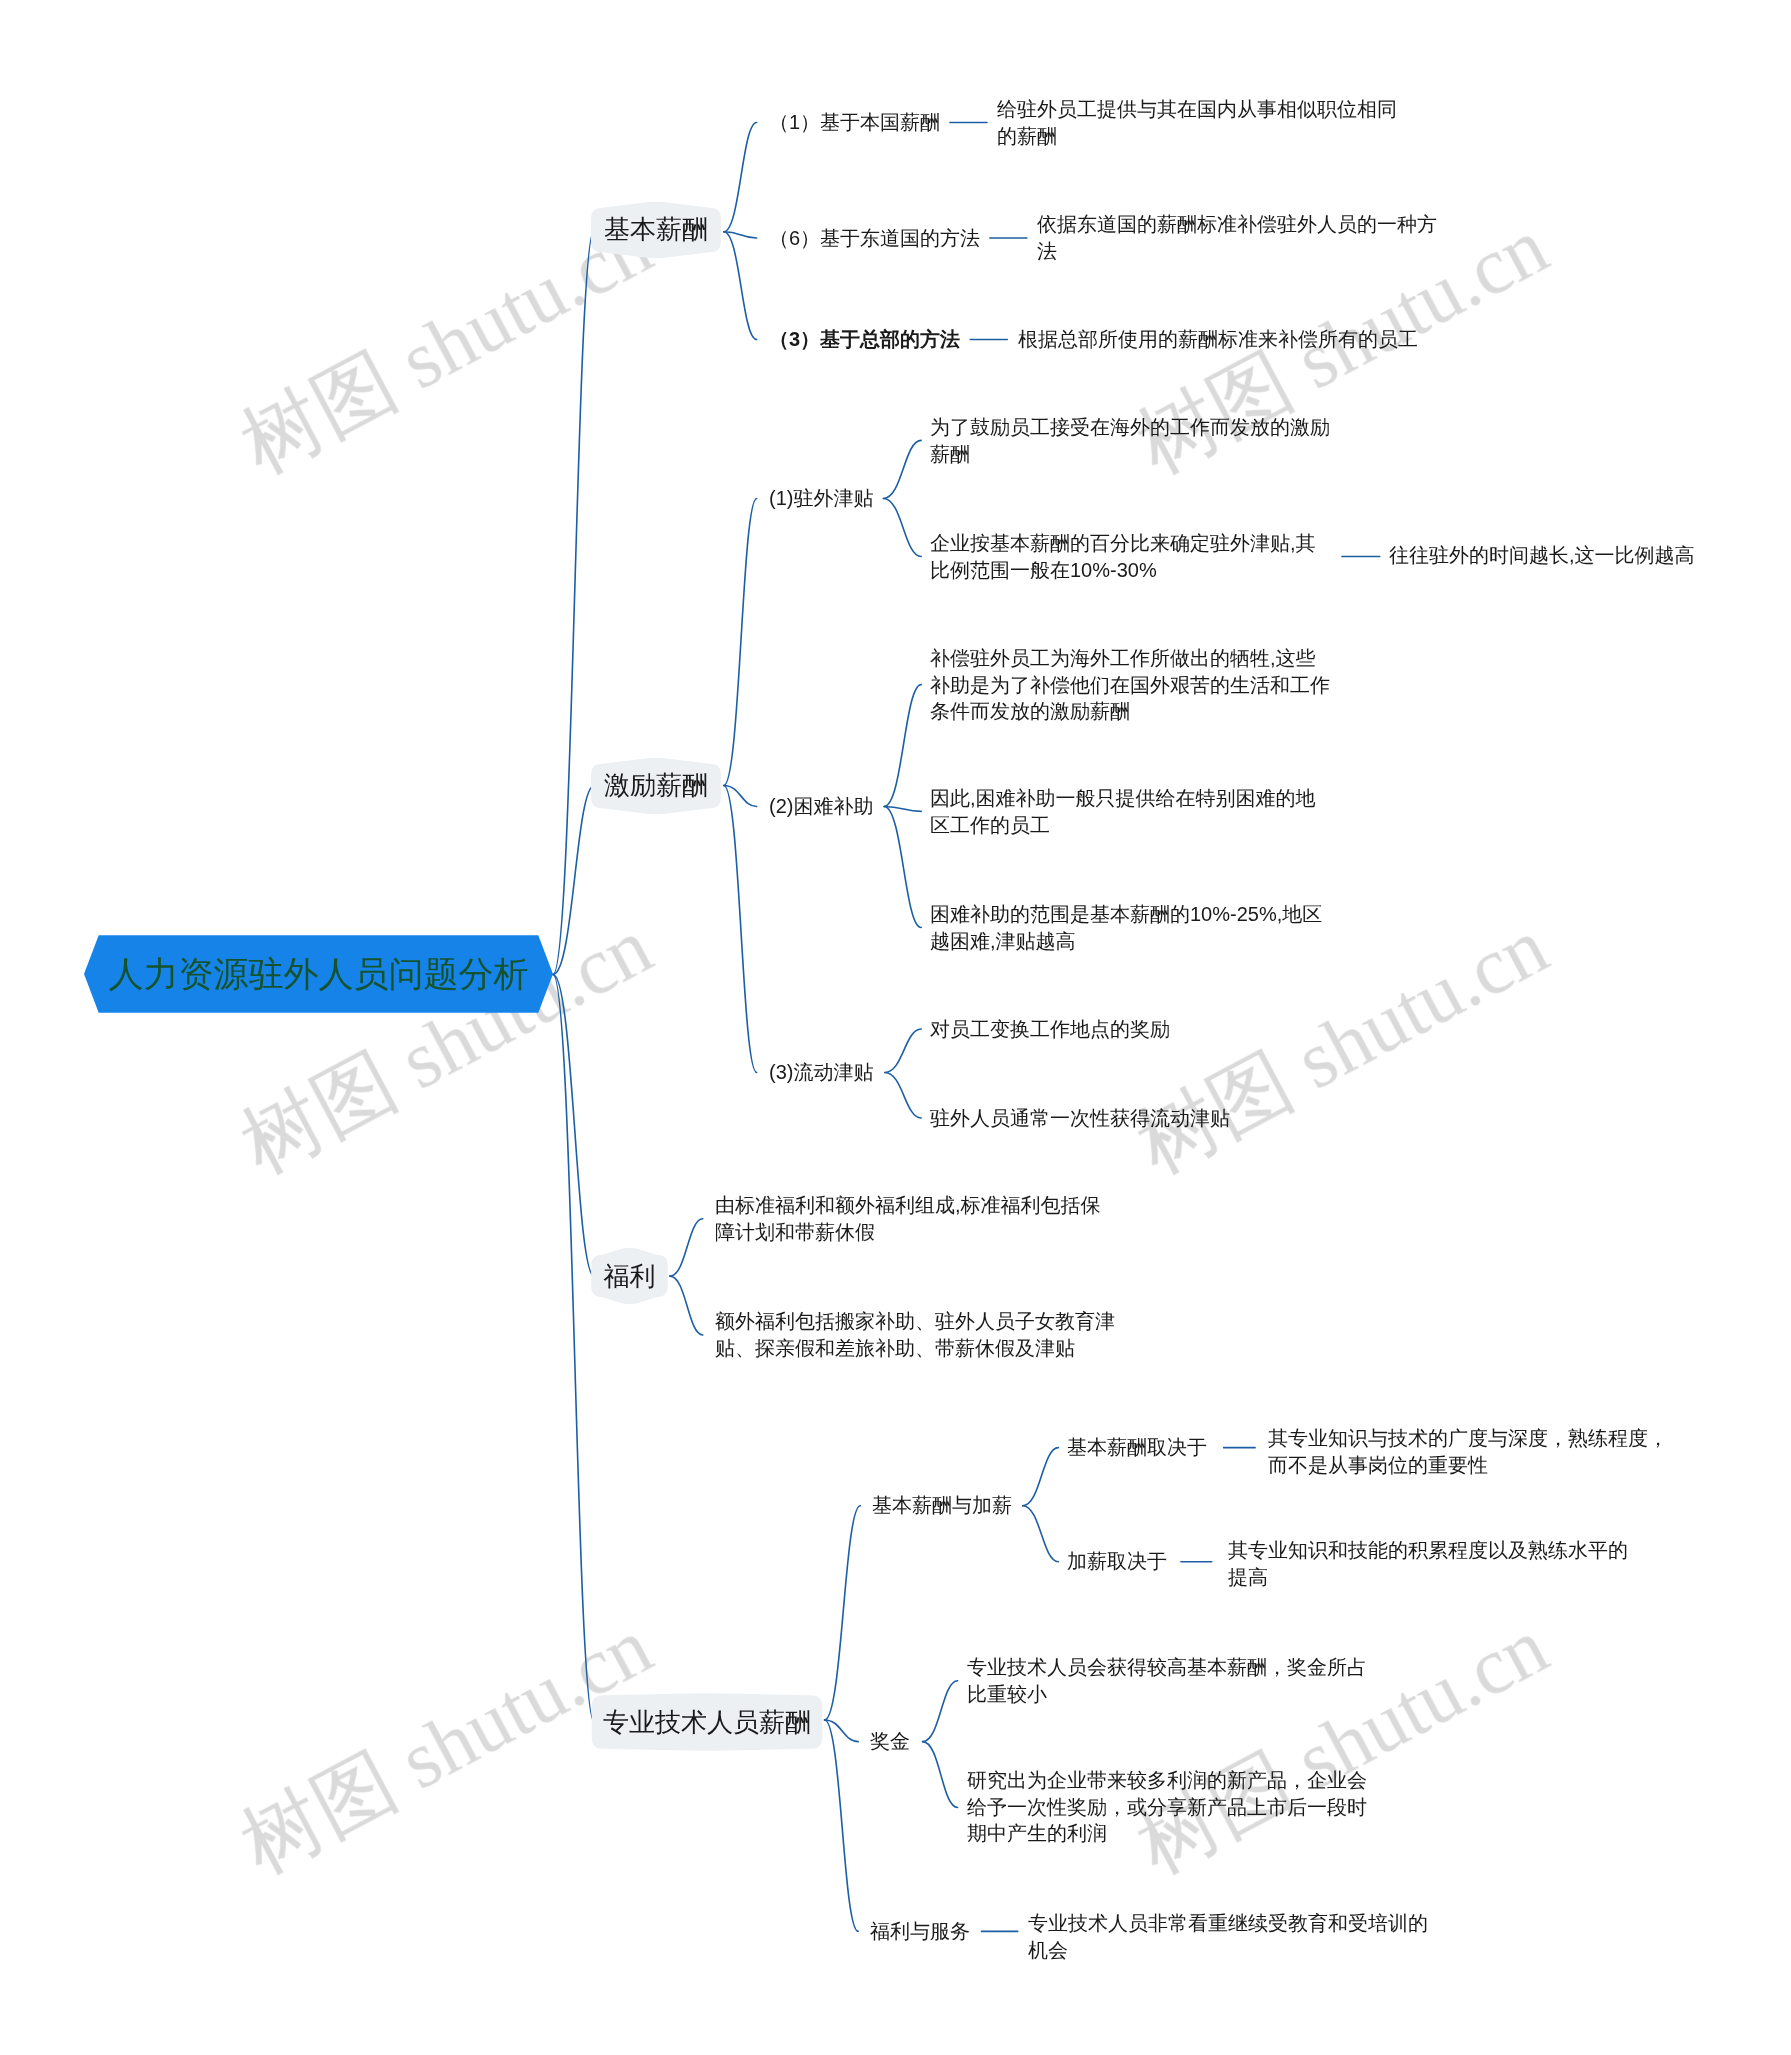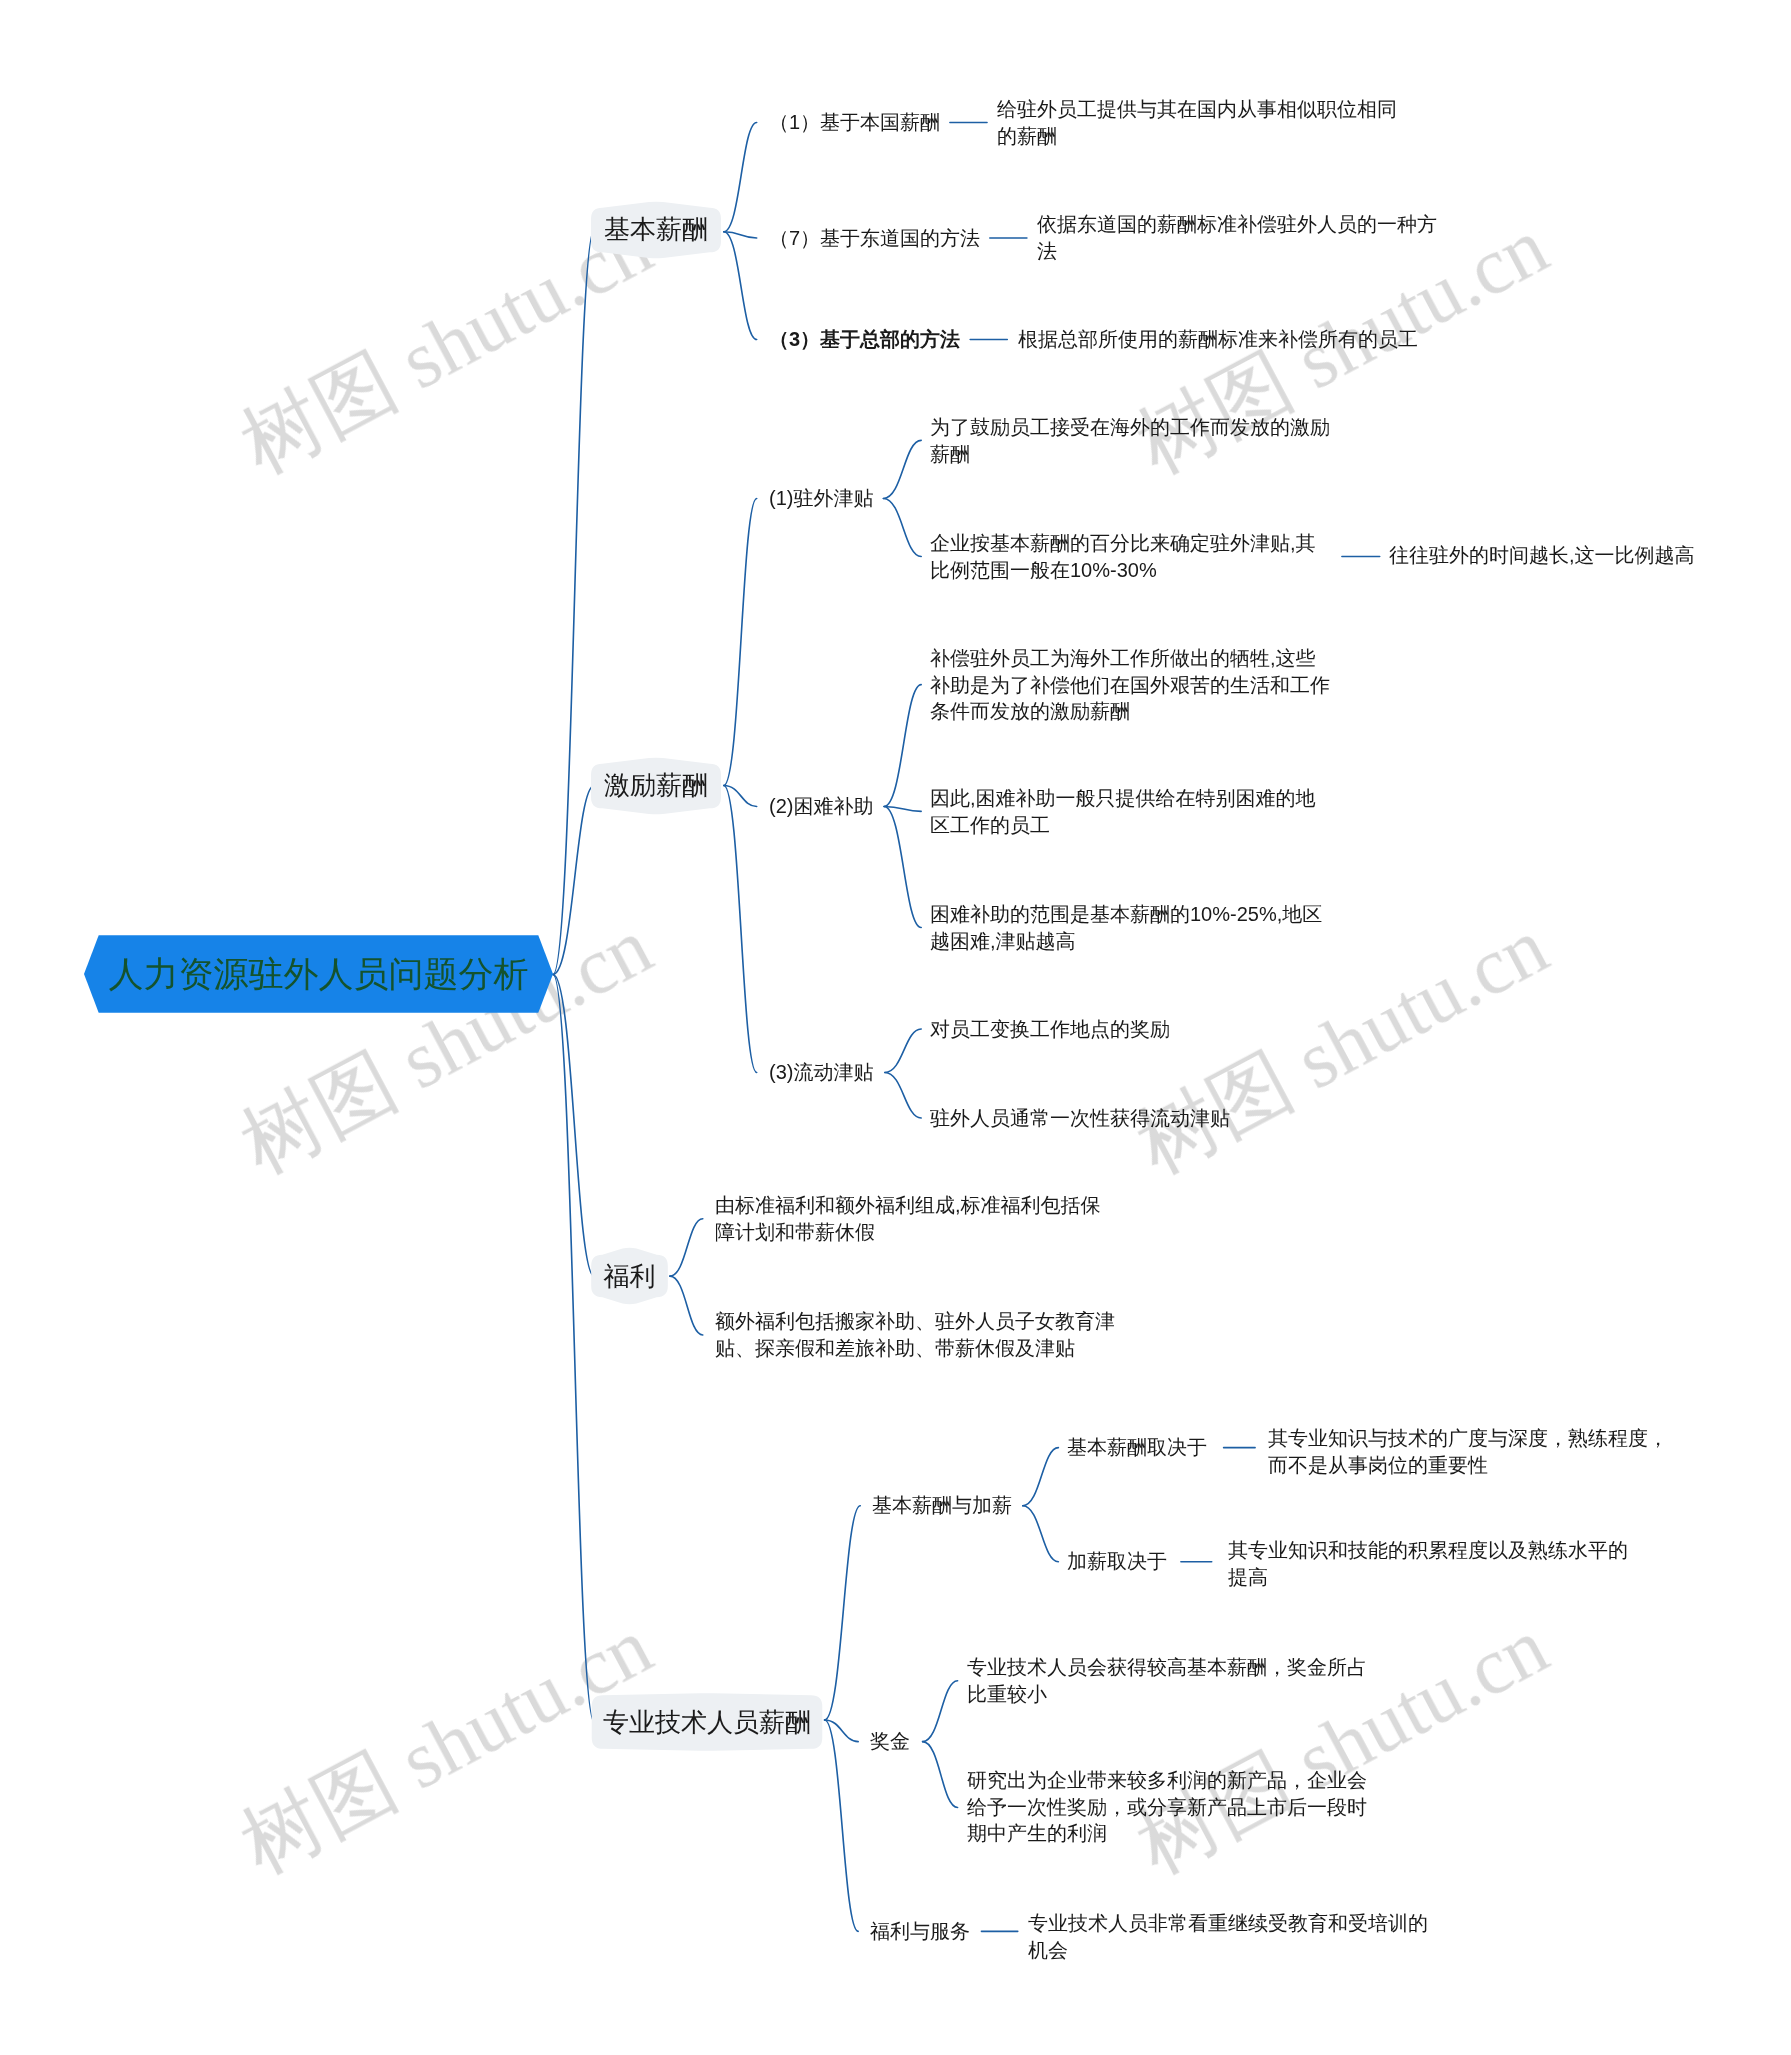--- a/index.html
+++ b/index.html
@@ -111,21 +111,21 @@
     <div class="branch-node" style="left:591px;top:1695px;width:232px;height:54px;">
       <svg class="branch-shape" style="top:-4.2px" width="232" height="62" viewBox="0 -6 331 89">
           <path d="M16,0 L155.5,-2.82 Q165.5,-3 175.5,-2.82 L315,0 Q331,0 331,16 L331,61 Q331,77 315,77 L175.5,79.82 Q165.5,80 155.5,79.82 L16,77 Q0,77 0,61 L0,16 Q0,0 16,0 Z" fill="#edf0f3"></path>
         </svg>
       <div class="branch-label">专业技术人员薪酬</div>
     </div>
 
   <div class="topic" style="left: 769px; top: 109px;">（1）基于本国薪酬</div>
       <div class="topic" style="left: 997px; top: 96px;">给驻外员工提供与其在国内从事相似职位相同
 的薪酬</div>
-      <div class="topic" style="left: 769px; top: 225px;">（7）基于东道国的方法</div>
+      <div class="topic" style="left: 769px; top: 225px;">（6）基于东道国的方法</div>
       <div class="topic" style="left: 1037px; top: 211px;">依据东道国的薪酬标准补偿驻外人员的一种方
 法</div>
       <div class="topic" style="left: 769px; top: 326px; font-weight: bold;">（3）基于总部的方法</div>
       <div class="topic" style="left: 1018px; top: 326px;">根据总部所使用的薪酬标准来补偿所有的员工</div>
       <div class="topic" style="left: 769px; top: 485px;">(1)驻外津贴</div>
       <div class="topic" style="left: 930px; top: 414px;">为了鼓励员工接受在海外的工作而发放的激励
 薪酬</div>
       <div class="topic" style="left: 930px; top: 530px;">企业按基本薪酬的百分比来确定驻外津贴,其
 比例范围一般在10%-30%</div>
       <div class="topic" style="left: 1389px; top: 542px;">往往驻外的时间越长,这一比例越高</div>

